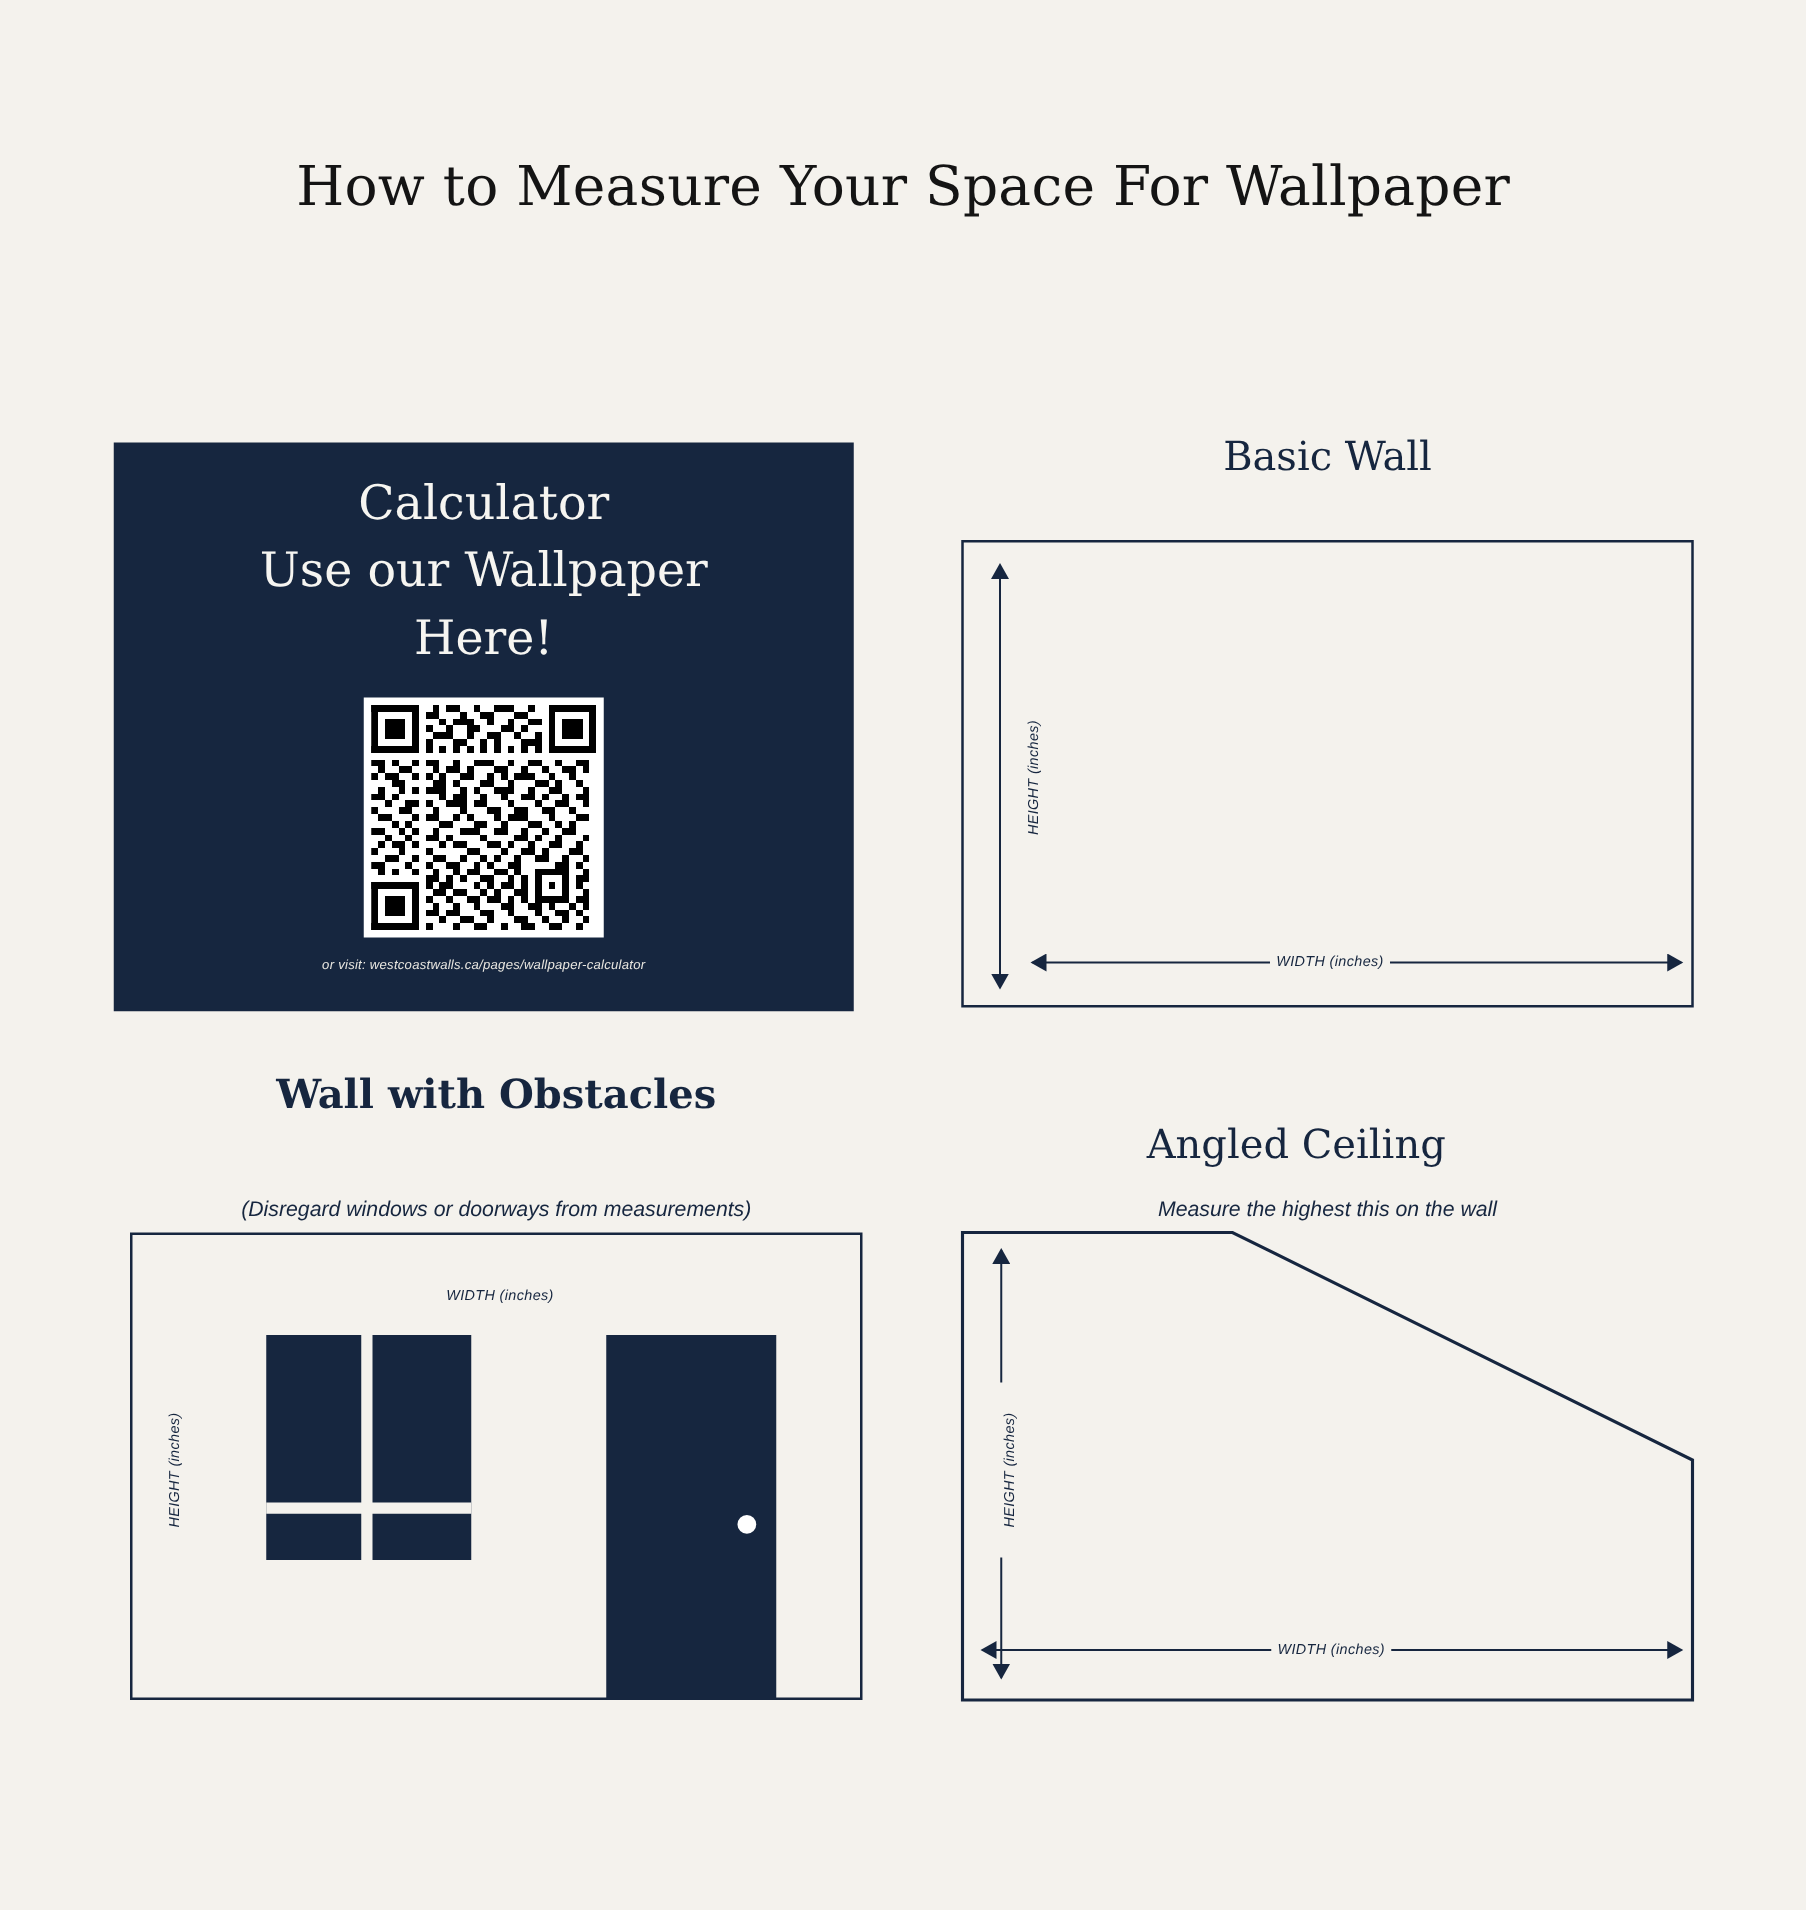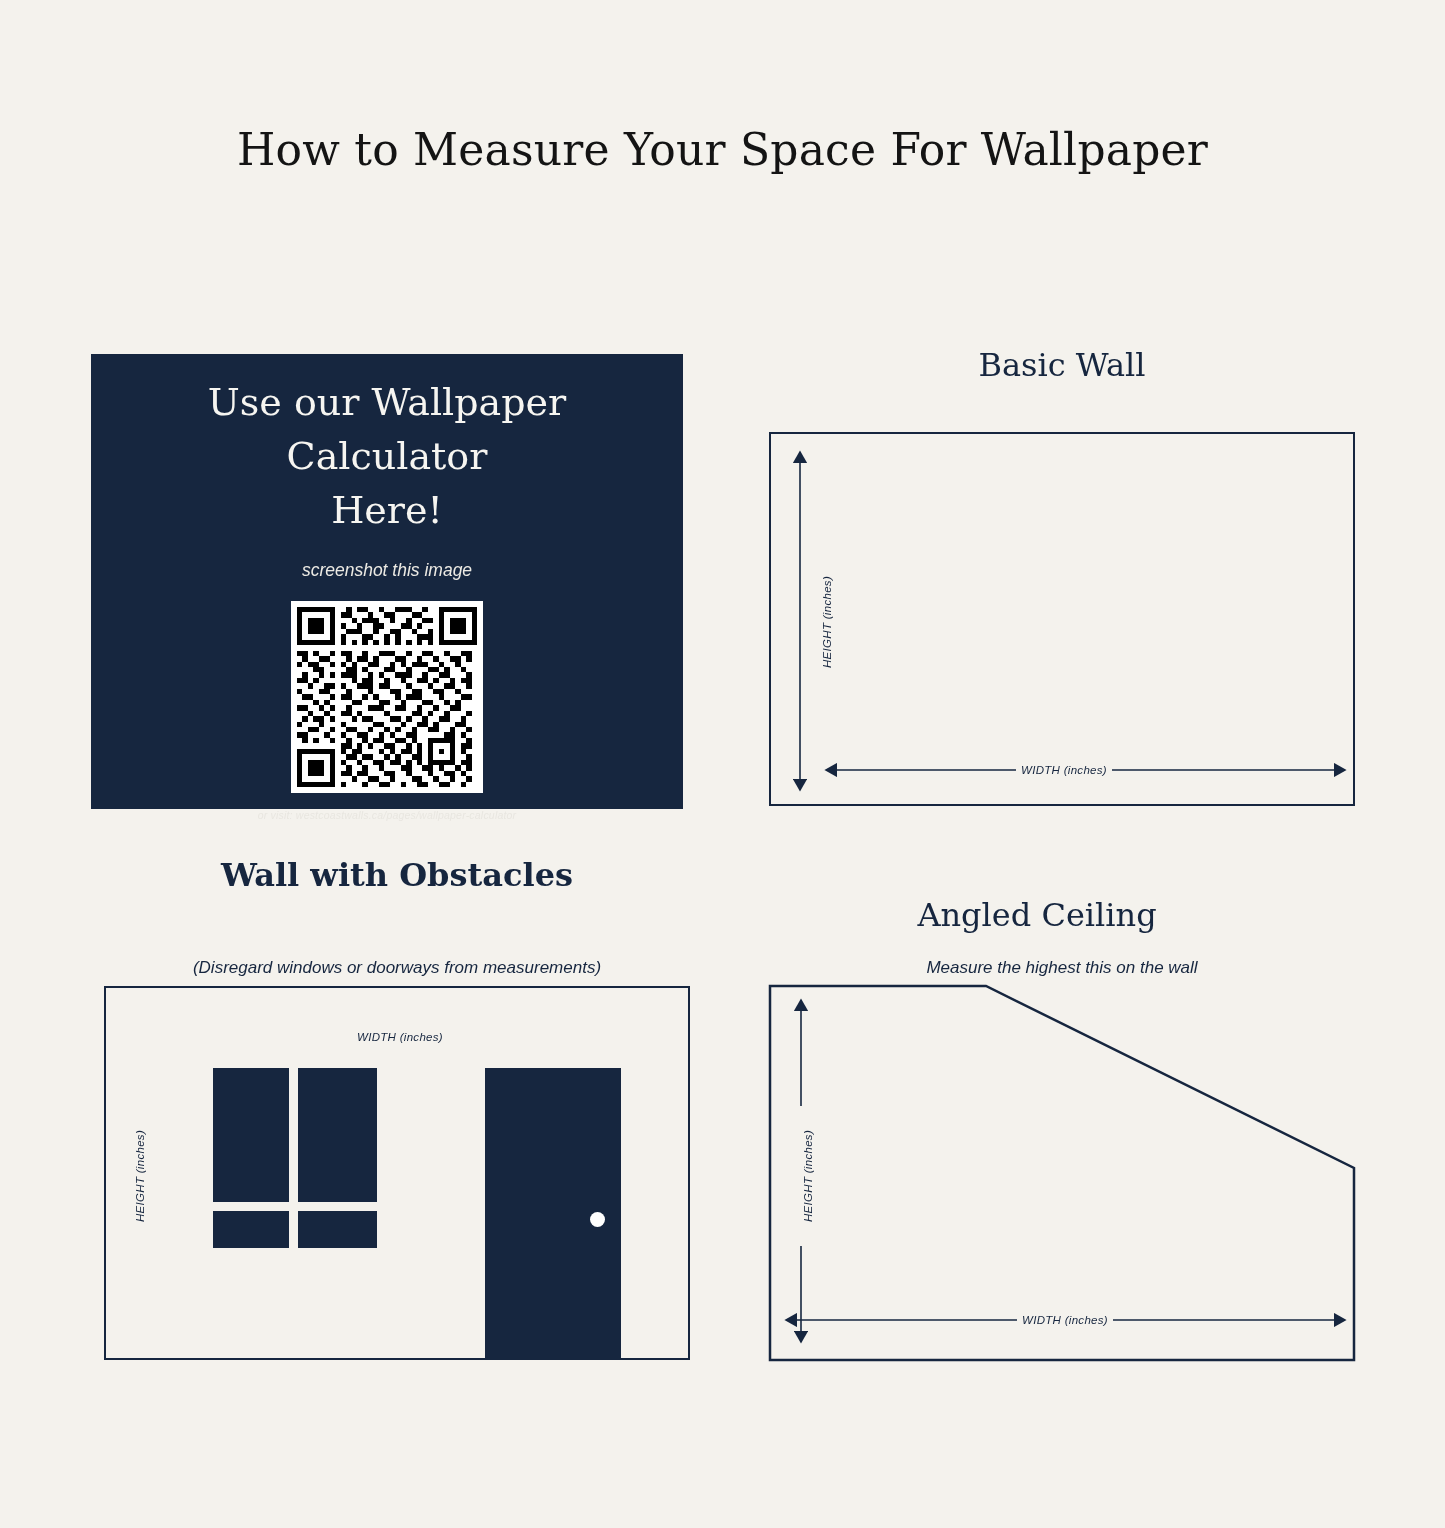--- a/index.html
+++ b/index.html
@@ -150,26 +150,25 @@
     background: #ffffff;
   }
 </style>
 </head>
 <body>
 
 <div class="page-title">How to Measure Your Space For Wallpaper</div>
 
 <div class="qr-panel">
   <div class="qr-heading">
+    <div>Calculator</div>
     <div>Use our Wallpaper</div>
-    <div>Calculator</div>
     <div>Here!</div>
   </div>
   <div class="qr-sub">
-    <div>screenshot this image</div>
   </div>
 
   <div class="qr-code">
     <svg width="180" height="180" viewBox="0 0 33 33" shape-rendering="crispEdges" aria-label="QR code">
       <rect width="33" height="33" fill="#ffffff"></rect>
       <g fill="#000000">
 
         <rect x="0" y="0" width="7" height="1"></rect>
           <rect x="0" y="6" width="7" height="1"></rect>
         <rect x="0" y="0" width="1" height="7"></rect>

